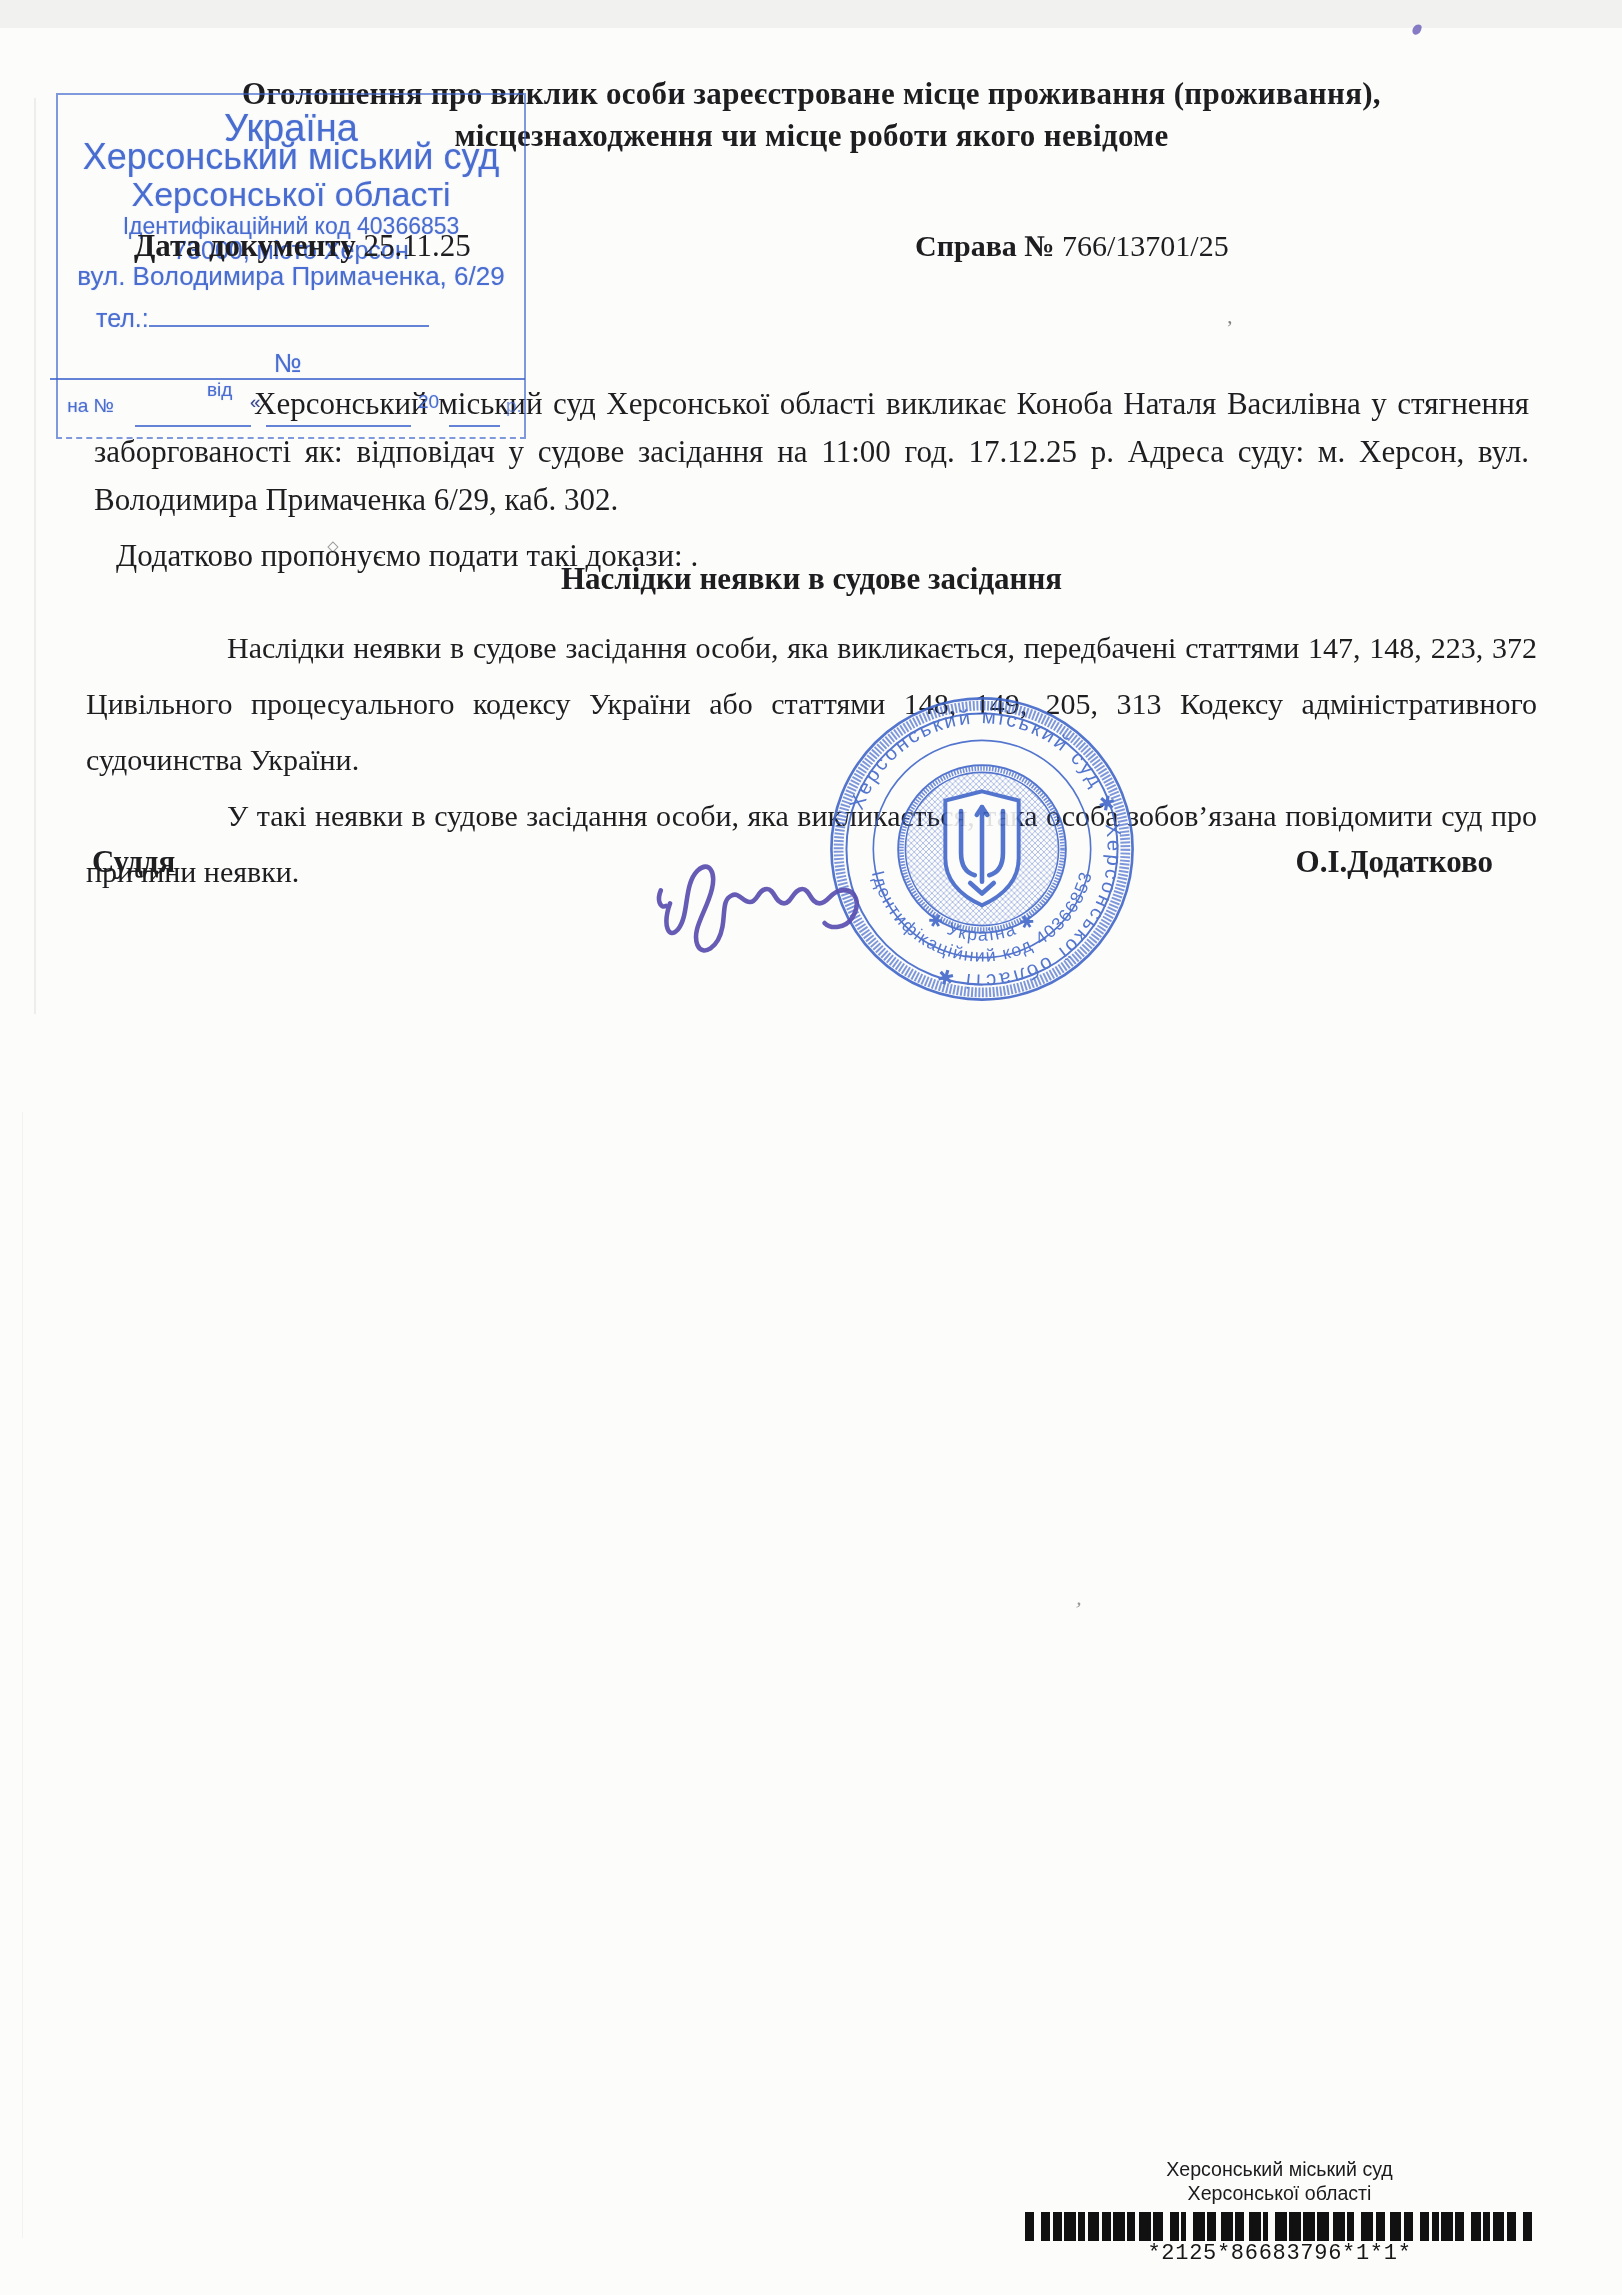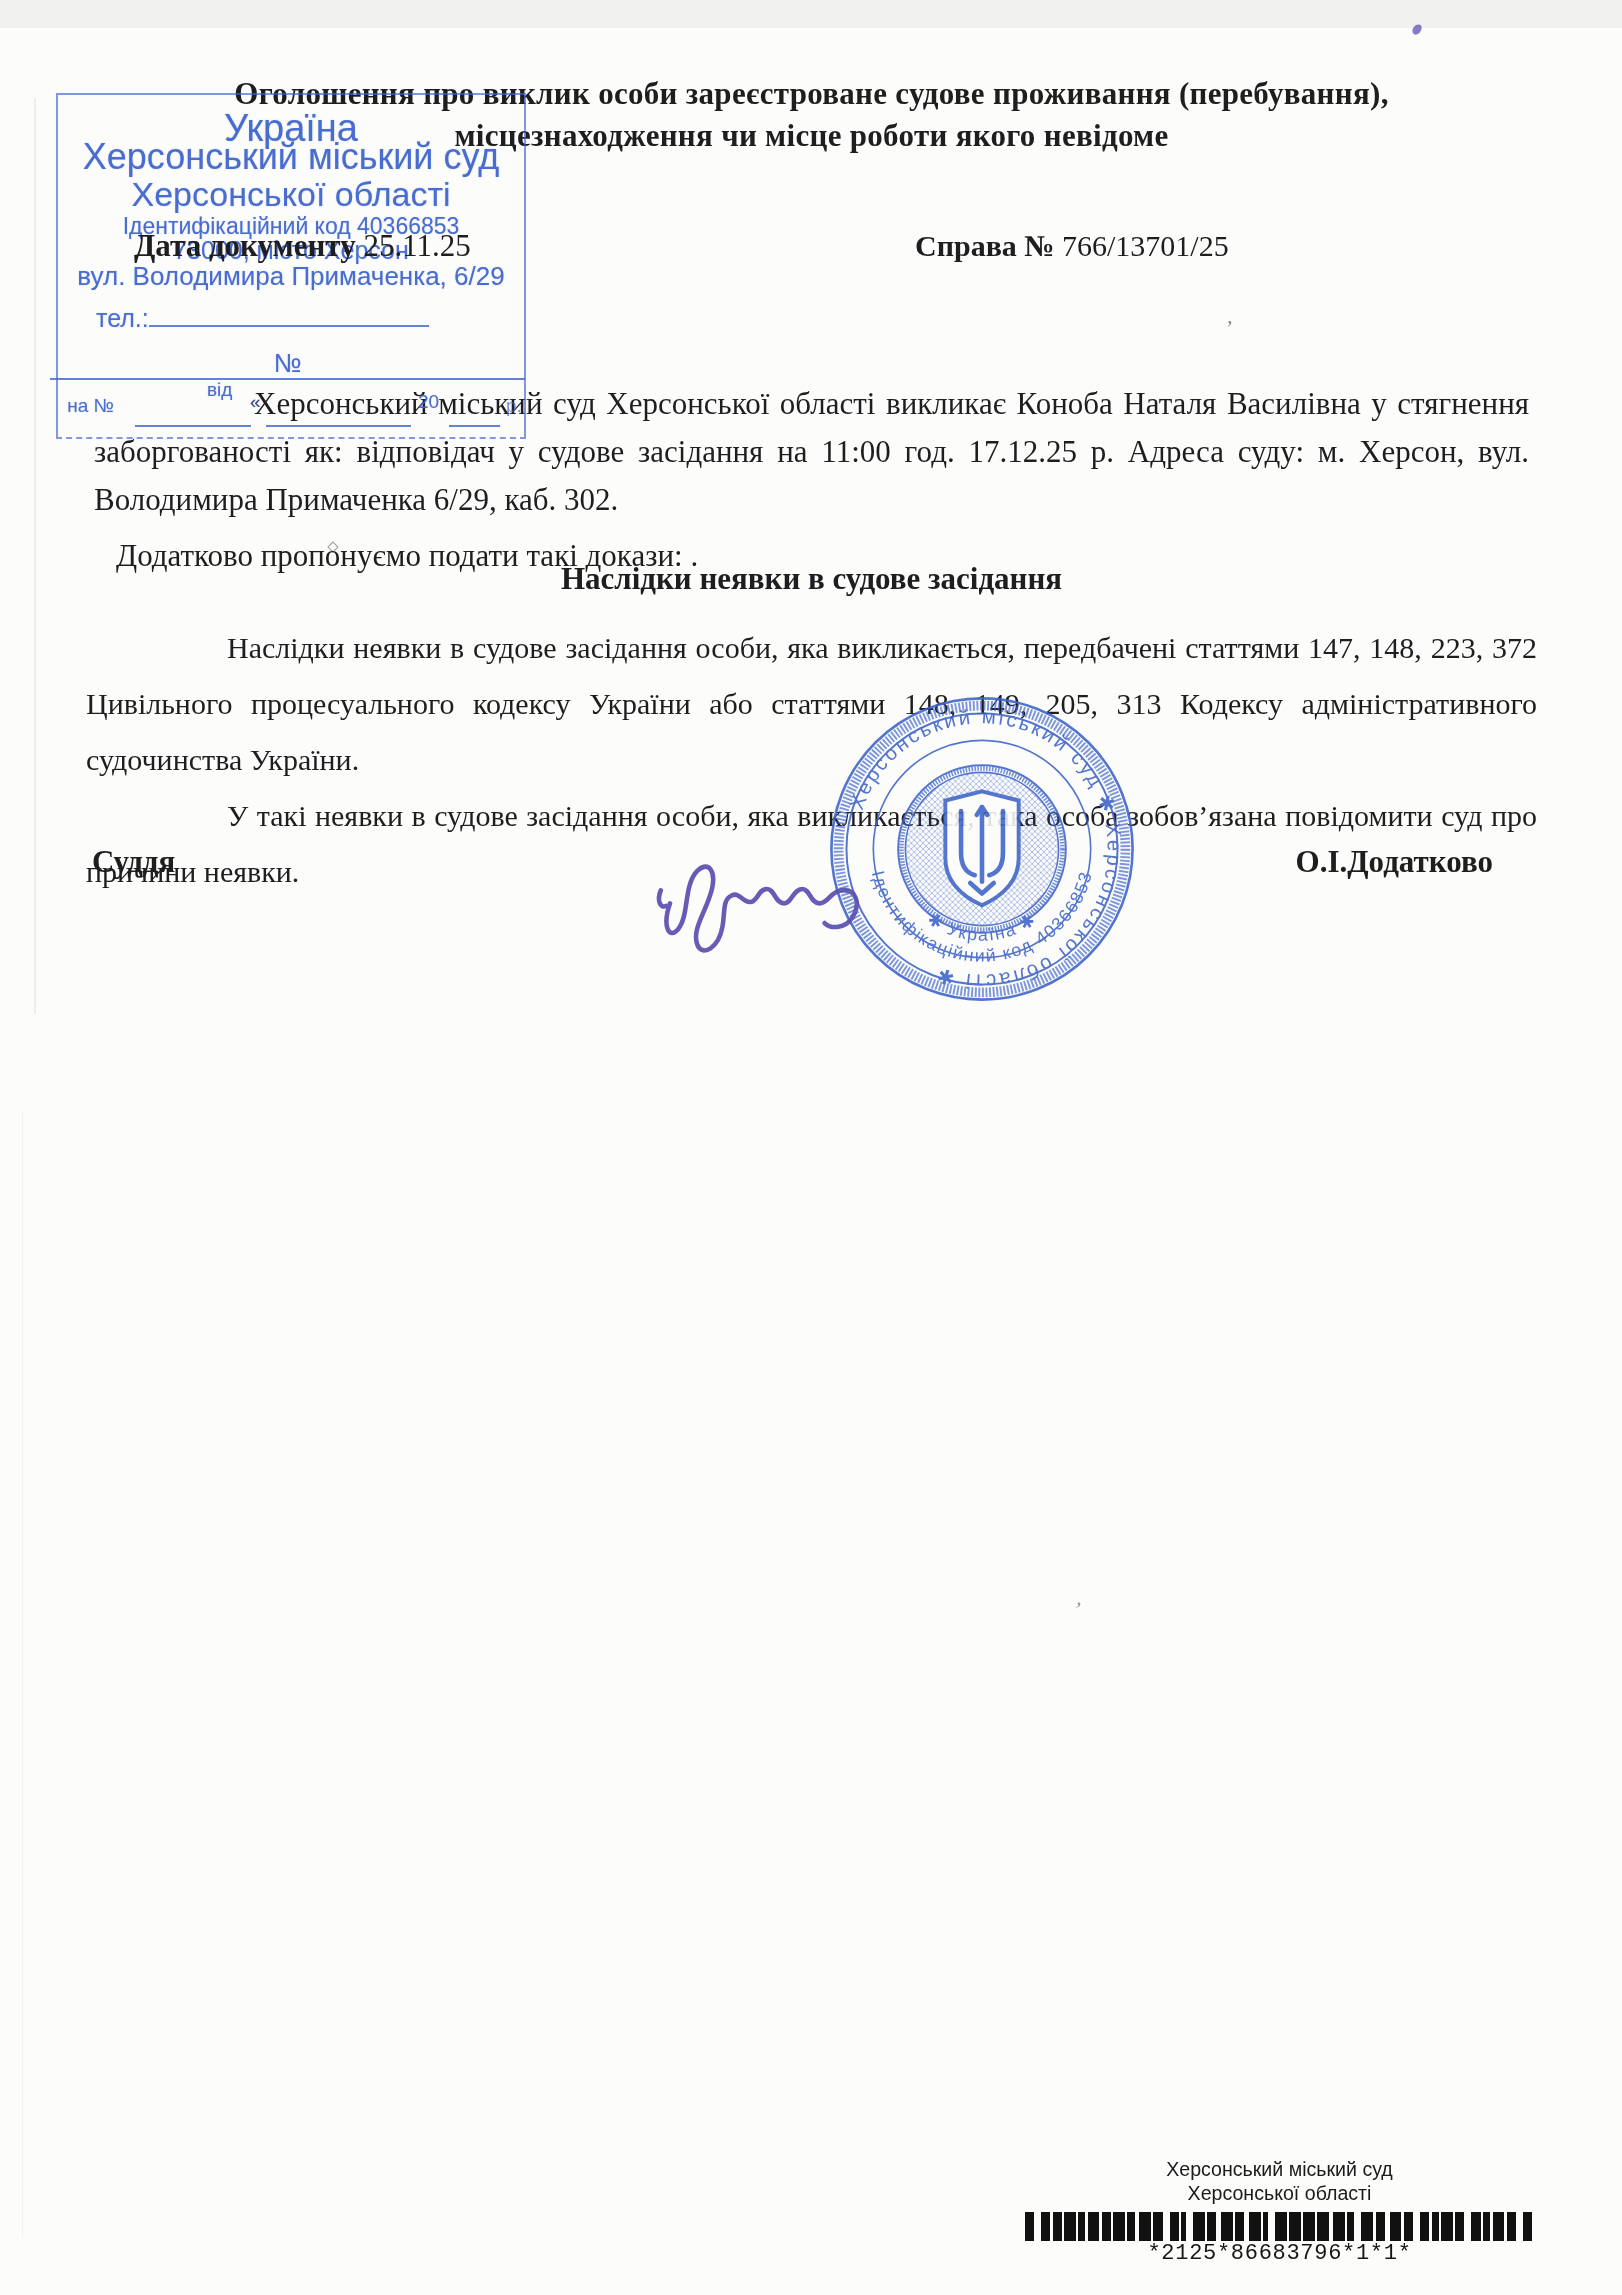--- a/index.html
+++ b/index.html
@@ -92,21 +92,21 @@
 
   <div class="scan-top"></div>
   <div class="scan-line-1"></div>
   <div class="scan-line-2"></div>
   <div class="speck speck-purple"></div>
   <div class="speck speck-diamond"></div>
   <div class="speck speck-comma">’</div>
   <div class="speck speck-tick">’</div>
 
   <div class="doc-title">
-    <div>Оголошення про виклик особи зареєстроване судове проживання (перебування),</div>
+    <div>Оголошення про виклик особи зареєстроване місце проживання (проживання),</div>
     <div>місцезнаходження чи місце роботи якого невідоме</div>
   </div>
 
   <div class="stamp">
     <div class="s-row s-country">Україна</div>
     <div class="s-row s-court1">Херсонський міський суд</div>
     <div class="s-row s-court2">Херсонської області</div>
     <div class="s-row s-idcode">Ідентифікаційний код 40366853</div>
     <div class="s-row s-addr1">73000, місто Херсон</div>
     <div class="s-row s-addr2">вул. Володимира Примаченка,  6/29</div>

